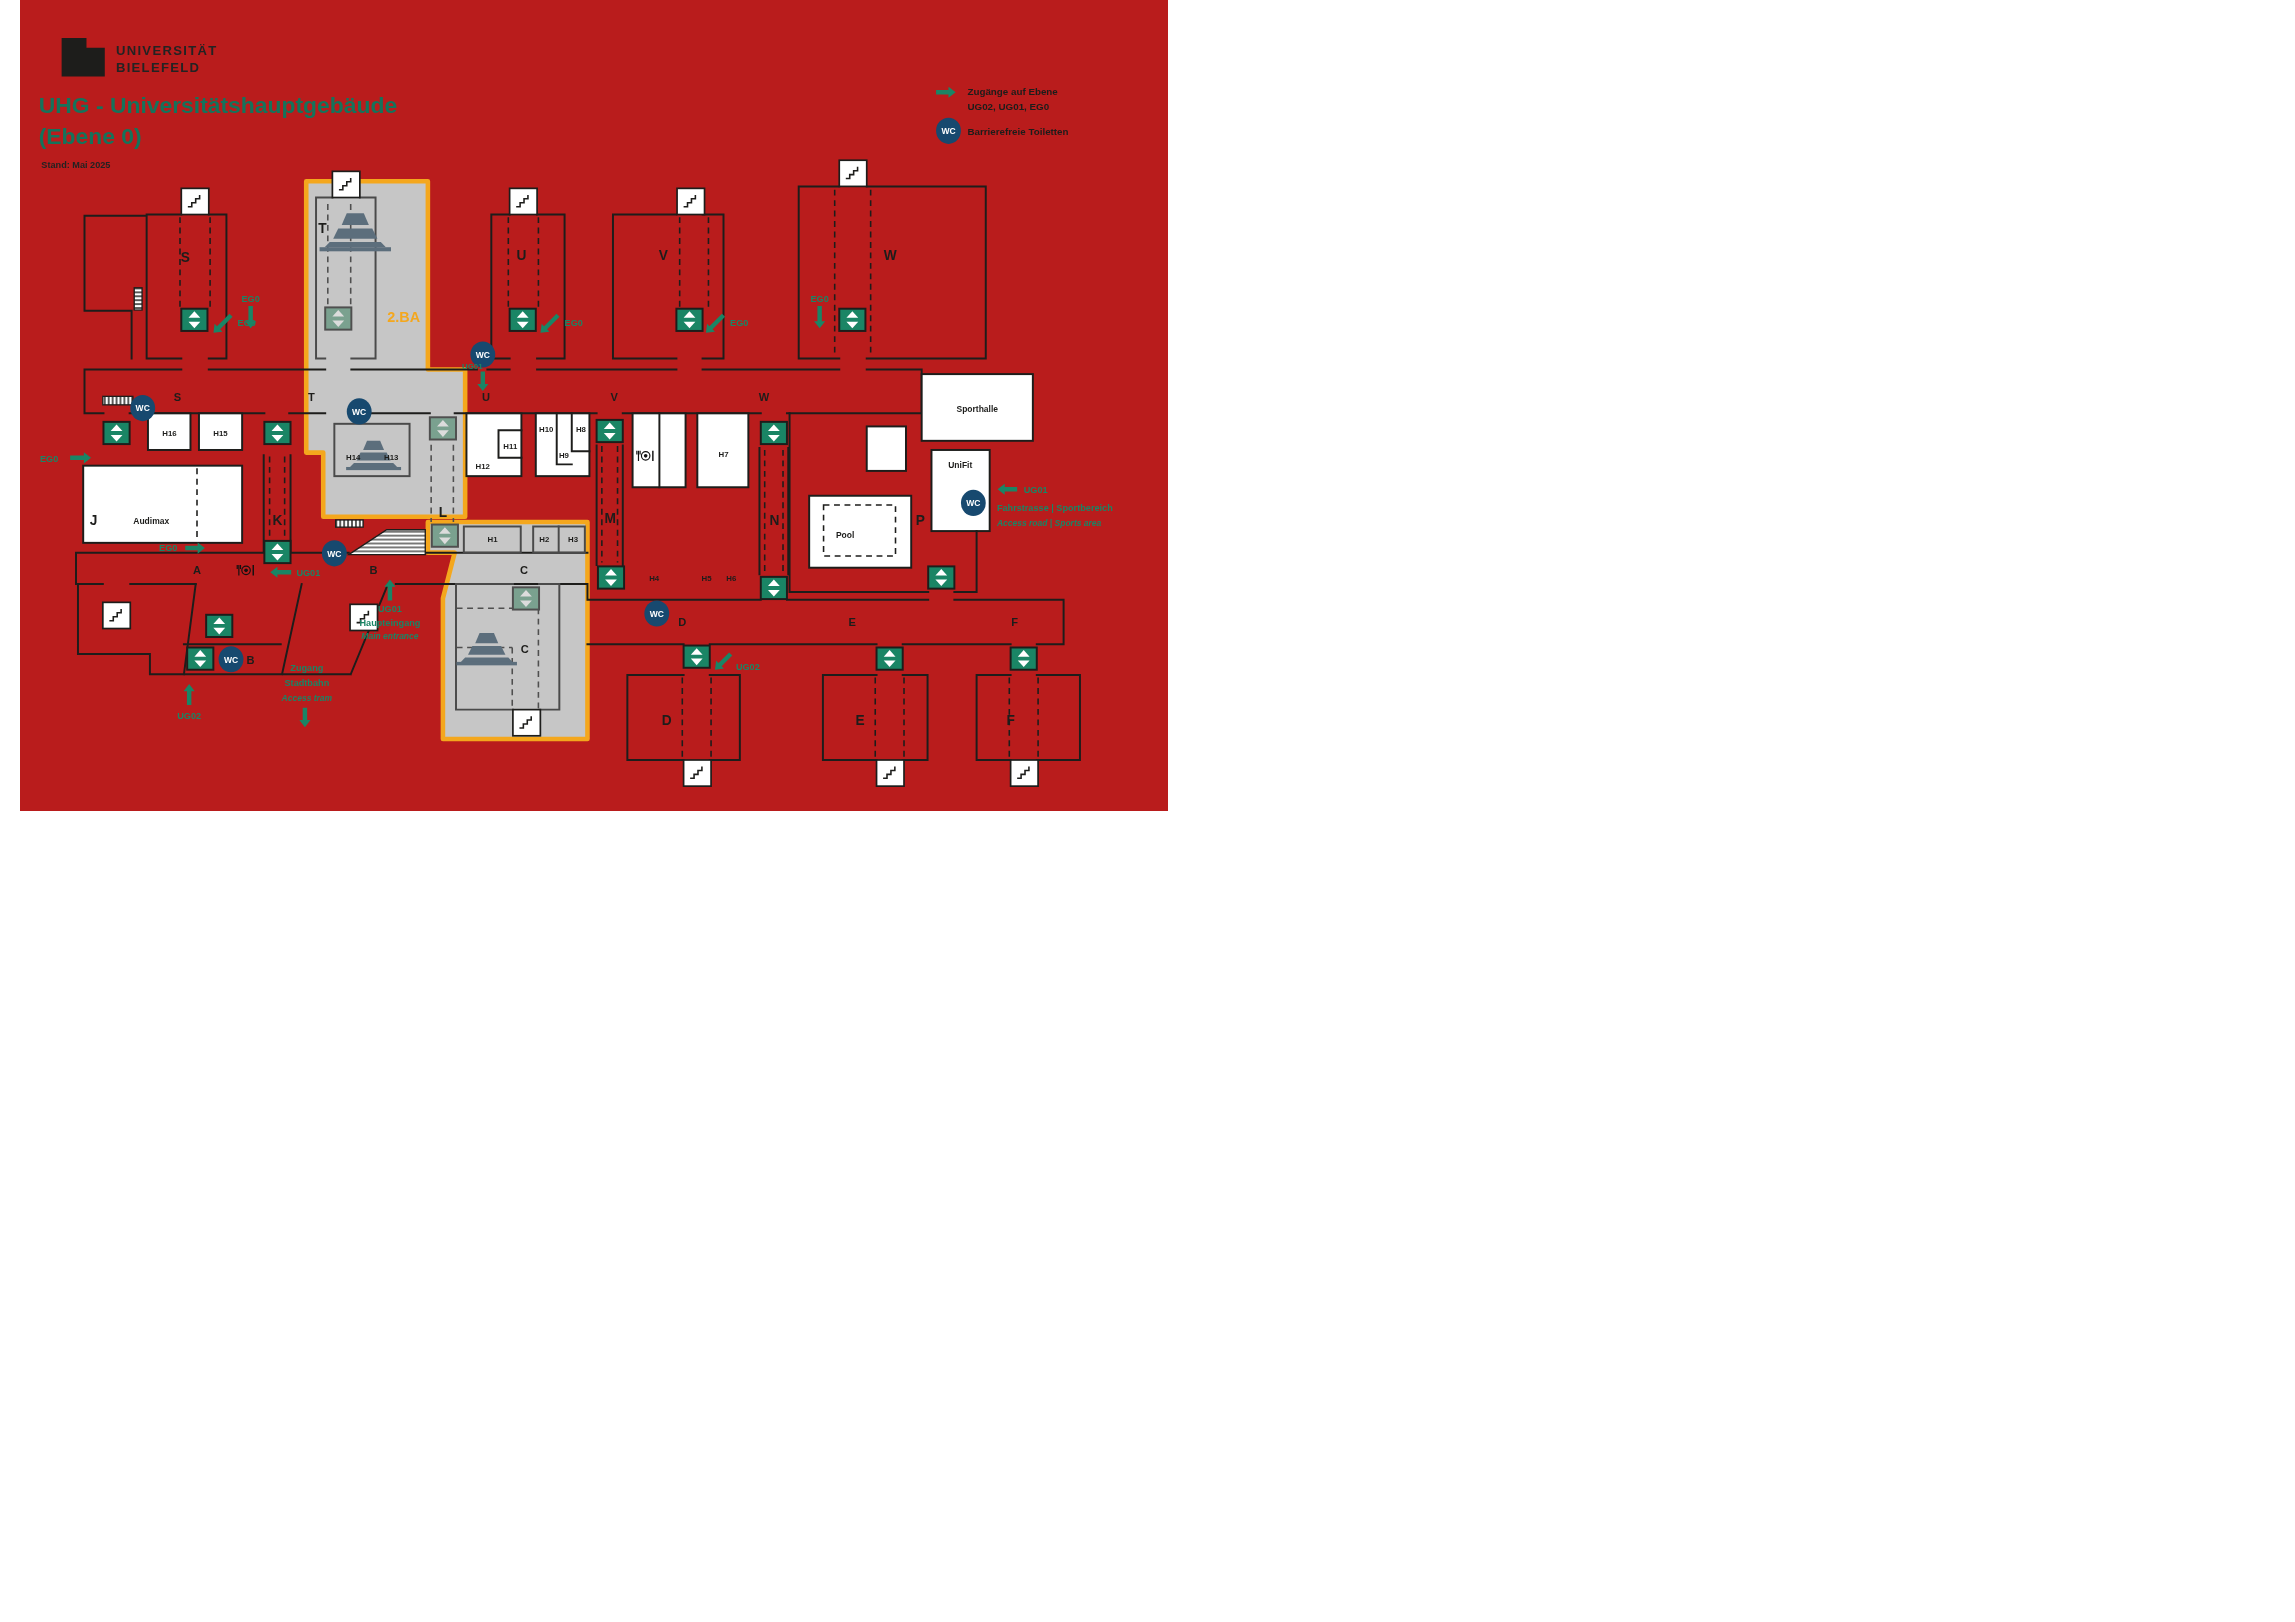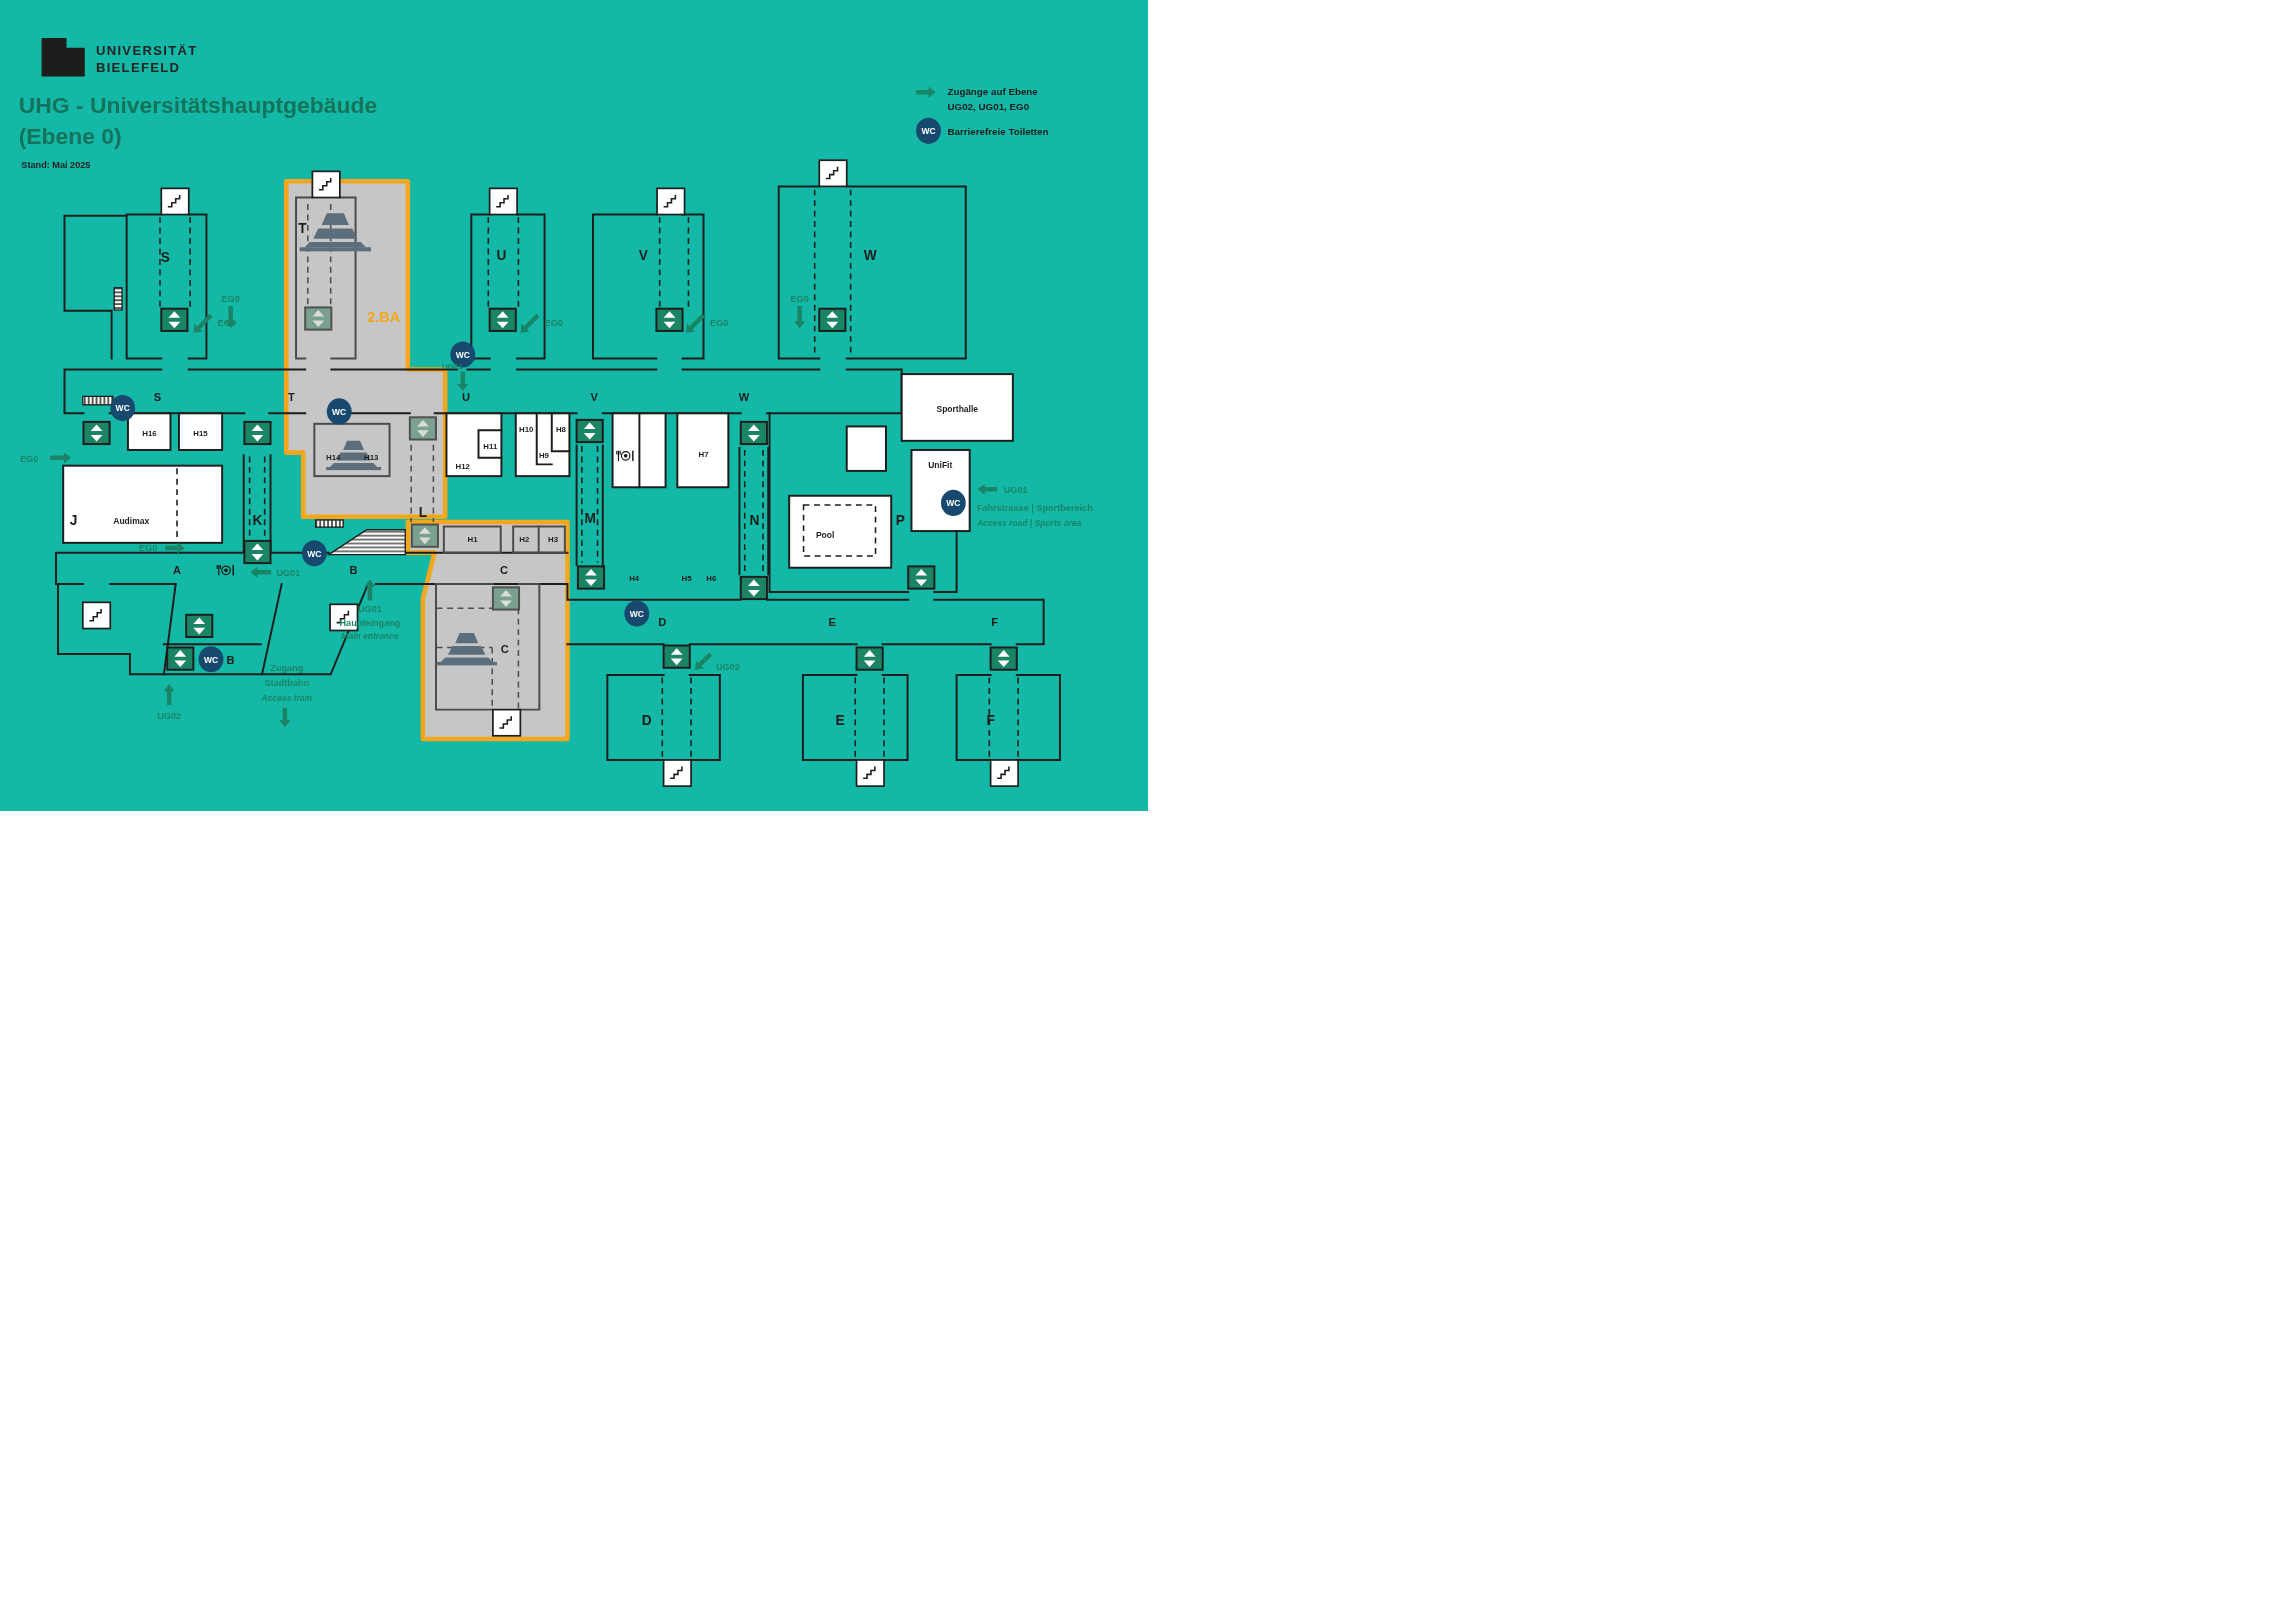--- a/index.html
+++ b/index.html
@@ -1,17 +1,17 @@
 <!DOCTYPE html>
 <html style="font-size:10.5px"><head>
 <meta charset="utf-8">
 <style>
   html,body{margin:0;padding:0;background:#fff;}
-  .page{position:relative;width:1148px;height:811px;background:#14b8a6;overflow:hidden;
-        font-family:"Liberation Sans",sans-serif;}
+  .page{position:relative;width:1148px;height:811px;background:#b91c1c;overflow:hidden;
+        font-family:"Liberation Sans",sans-serif;margin-left:20px;}
   svg text{font-family:"Liberation Sans",sans-serif;fill:#1d1d1b;}
   .t-logo{font-size:20px;font-weight:800;letter-spacing:2px;fill:#232323;}
   .t-title{font-size:35px;font-weight:800;fill:#15735b;}
   .t-stand{font-size:14px;font-weight:600;fill:#222;}
   .t-legend{font-size:15px;font-weight:800;}
   .t-tower{font-size:21px;font-weight:800;text-anchor:middle;}
   .t-strip{font-size:17px;font-weight:800;text-anchor:middle;}
   .t-room{font-size:12px;font-weight:700;text-anchor:middle;}
   .t-area-m{font-size:13px;font-weight:800;text-anchor:middle;}
   .t-green{font-size:14px;font-weight:800;fill:#1a8565;}

